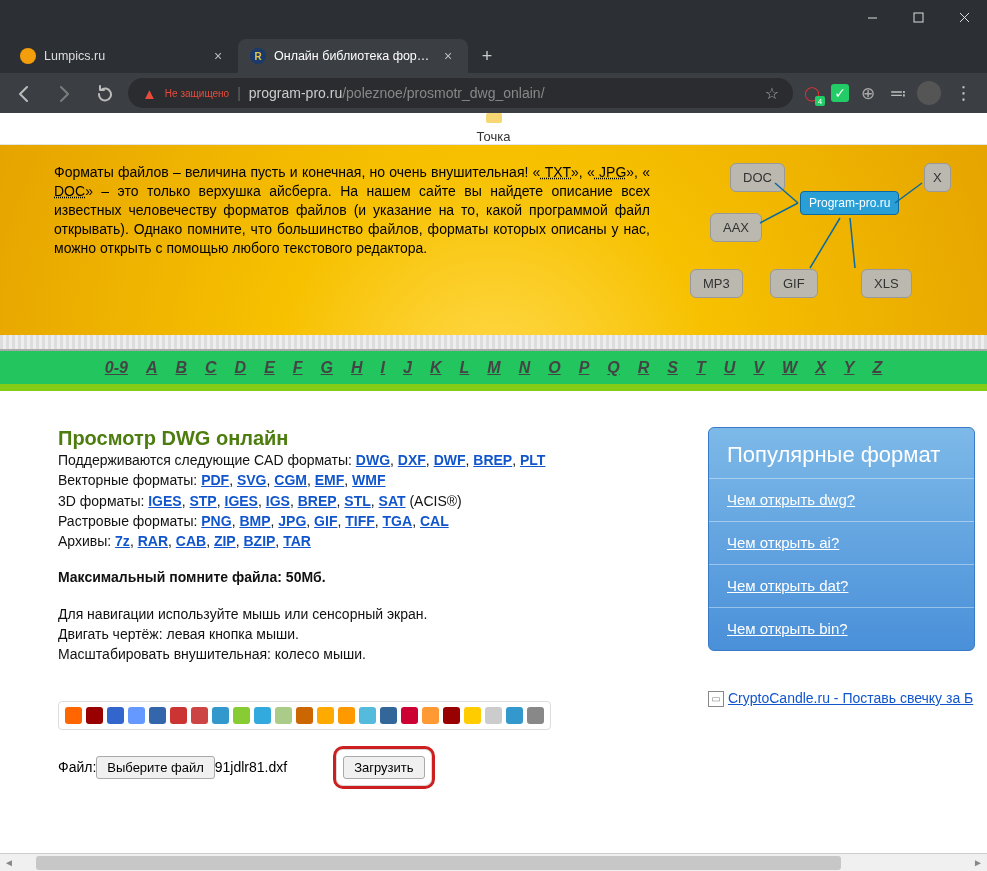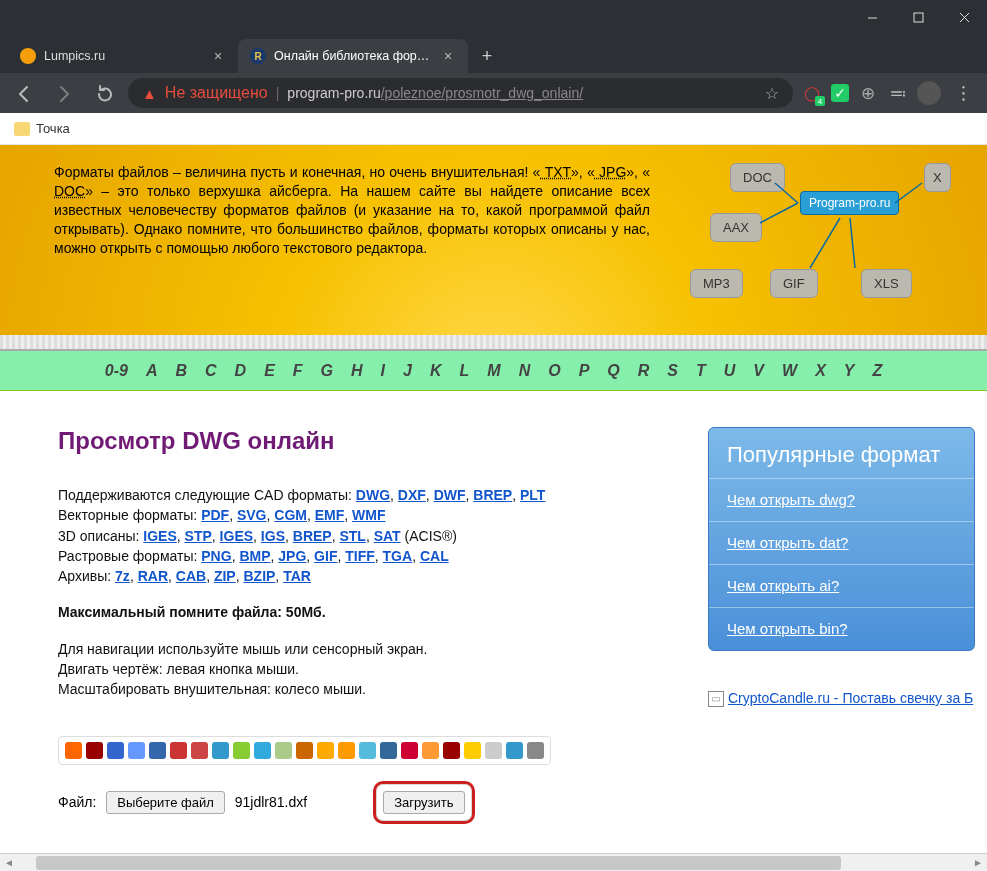--- a/index.html
+++ b/index.html
@@ -19,61 +19,61 @@
   .tab .fav-blue { background:#1a3a6b; display:flex; align-items:center; justify-content:center; color:#e6c24a; font-size:10px; font-weight:bold; }
   .tab .tab-title { white-space:nowrap; overflow:hidden; text-overflow:ellipsis; flex:1; }
   .tab .close-x { width:16px; height:16px; display:flex; align-items:center; justify-content:center; color:#bbb; font-size:14px; }
   .newtab { width:30px; height:30px; display:flex; align-items:center; justify-content:center; color:#ccc; font-size:18px; margin-left:4px; margin-bottom:2px;}
 
   .addr { background:#3b3e42; height:40px; display:flex; align-items:center; padding:0 8px; gap:8px; }
   .nav-icon { width:32px; height:32px; display:flex; align-items:center; justify-content:center; color:#aaa; border-radius:50%; }
   .nav-icon svg { width:17px; height:17px; stroke:#bbb; stroke-width:2; fill:none; stroke-linecap:round; stroke-linejoin:round;}
   .omnibox { flex:1; background:#2a2c30; border-radius:18px; height:30px; display:flex; align-items:center; padding:0 14px; gap:8px; color:#ccc; font-size:14px; }
   .omnibox .warn-icon { color:#e74c3c; font-size:15px; }
-  .omnibox .nz { color:#e74c3c; font-size:16px; }
+  .omnibox .nz { color:#e74c3c; font-size:10px; }
   .omnibox .sep { color:#666; }
   .omnibox .url { color:#ccc; }
-  .omnibox .url .gray { color:#888;text-decoration:underline; }
+  .omnibox .url .gray { color:#888; }
   .omnibox .star { margin-left:auto; color:#aaa; font-size:16px;}
   .ext-icon { width:22px; height:22px; display:flex; align-items:center; justify-content:center; font-size:14px; }
   .badge4 { position:relative; }
   .badge4 .sq { position:absolute; bottom:-2px; right:-2px; width:10px; height:10px; background:#2c6; color:#fff; font-size:8px; display:flex; align-items:center; justify-content:center; border-radius:2px;}
   .avatar { width:24px; height:24px; border-radius:50%; background:#555; }
   .kebab { color:#ccc; font-size:18px; letter-spacing:1px; width:30px; text-align:center;}
 
-  .bkbar { background:#fff; border-bottom:1px solid #e5e5e5; height:32px; display:flex; align-items:center; padding:0 14px; gap:6px; font-size:13px; color:#333;}
+  .bkbar { background:#fff; border-bottom:1px solid #e5e5e5; height:32px; display:flex; align-items:center; padding:0 14px; gap:6px; font-size:13px; color:#333;flex-direction:column;}
   .bkbar .folder { width:16px; height:14px; background:#f7d774; border-radius:2px; display:inline-block; }
 
   
   .page { position:relative; height: 726px; overflow:hidden; }
   .yellow-band { position:relative; background: radial-gradient(circle at 50% 120%, #ffd94a 0%, #f7c100 40%, #e6a400 100%); padding: 18px 0 20px; border-bottom: 6px solid #ccc; }
   .yellow-band::after { content:''; position:absolute; left:0; right:0; bottom:-6px; height:14px; background: repeating-linear-gradient(90deg, #ddd 0 3px, #eee 3px 6px); }
   .yb-inner { display:flex; padding:0 20px 0 54px; gap:40px; }
   .intro { width: 596px; font-size:14px; color:#000; line-height:1.35; text-align:justify; }
   .intro .ul { text-decoration:underline dotted; }
   .tagcloud { position:relative; flex:1; height:160px; }
   .tag { position:absolute; background:#bbb8b0; border:1px solid #999; border-radius:6px; padding:6px 12px; font-size:13px; color:#333; }
   .bubble { position:absolute; background:#2a9fd6; border:1px solid #0b6aa2; border-radius:4px; color:#fff; padding:4px 8px; font-size:12px; }
 
-  .alpha { background:#86efac; border-top:2px solid #aaa; border-bottom:1px solid #84cc16; height:42px; display:flex; align-items:center; justify-content:center; gap:6px; color:#444; font-size:16px; font-weight:bold; letter-spacing:0px;}
+  .alpha { background:#22c55e; border-top:2px solid #aaa; border-bottom:7px solid #84cc16; height:42px; display:flex; align-items:center; justify-content:center; gap:6px; color:#444; font-size:16px; font-weight:bold; letter-spacing:0px;text-decoration:underline;}
   .alpha span { padding:0 6px; font-style:italic;}
 
   .content { display:flex; padding: 36px 12px 0 58px; gap:30px; }
   .main { flex: 0 0 620px; }
-  .main h1 { font-size:24px; font-weight:bold; color:#701a75; margin-bottom: 30px; }
+  .main h1 { font-size:20px; font-weight:bold; color:#4d7c0f; }
   .main p { font-size:14px; color:#111; line-height:1.45; }
   .main a { color:#1155cc; text-decoration:underline; font-weight:bold; }
   .main .line { margin-bottom: 0px; }
   .main .bold { font-weight:bold; }
   .main .sect { margin-top:16px; }
 
   .share-row { margin-top:36px; border:1px solid #ddd; border-radius:4px; padding:5px 6px; display:flex; gap:4px; width:fit-content; }
   .share-row .ic { width:17px; height:17px; border-radius:3px; font-size:10px; display:flex; align-items:center; justify-content:center; color:#fff;}
 
-  .file-row { margin-top:20px; display:flex; align-items:center; gap:10px; font-size:14px; }
+  .file-row { margin-top:20px; display:flex; align-items:center; font-size:14px; }
   .btn { background:#f0f0f0; border:1px solid #aaa; border-radius:3px; padding:3px 10px; font-size:13px; cursor:pointer; font-family:inherit;}
   .upload-wrap { position:relative; display:inline-block; padding:6px; }
   .upload-wrap::before { content:''; position:absolute; inset:-4px; border:3px solid #cc1f1f; border-radius:10px; box-shadow:0 0 0 1px rgba(0,0,0,.15) inset; }
 
   .sidebar { flex:1; }
   .sidebox { background: linear-gradient(#7db9e8, #4a90d9); border-radius:6px; border:1px solid #3a7bc8; overflow:hidden; }
   .sidebox h2 { color:#fff; font-size:22px; font-weight:normal; padding:14px 18px 10px; white-space:nowrap;}
   .sidebox .item { border-top:1px solid rgba(255,255,255,.4); padding:12px 18px; }
   .sidebox .item a { color:#fff; text-decoration:underline; font-size:15px; }
   .banner { margin-top:38px; }
@@ -215,21 +215,21 @@
       <span>Y</span>
       <span>Z</span>
     </div>
 
   <div class="content">
     <div class="main">
       <h1>Просмотр DWG онлайн</h1>
 
       <p class="line"><span>Поддерживаются следующие CAD форматы: </span><span id="cad-list"><a href="#">DWG</a>, <a href="#">DXF</a>, <a href="#">DWF</a>, <a href="#">BREP</a>, <a href="#">PLT</a></span></p>
       <p class="line"><span>Векторные форматы: </span><span id="vec-list"><a href="#">PDF</a>, <a href="#">SVG</a>, <a href="#">CGM</a>, <a href="#">EMF</a>, <a href="#">WMF</a></span></p>
-      <p class="line"><span>3D описаны: </span><span id="d3-list"><a href="#">IGES</a>, <a href="#">STP</a>, <a href="#">IGES</a>, <a href="#">IGS</a>, <a href="#">BREP</a>, <a href="#">STL</a>, <a href="#">SAT</a></span><span> (ACIS®)</span></p>
+      <p class="line"><span>3D форматы: </span><span id="d3-list"><a href="#">IGES</a>, <a href="#">STP</a>, <a href="#">IGES</a>, <a href="#">IGS</a>, <a href="#">BREP</a>, <a href="#">STL</a>, <a href="#">SAT</a></span><span> (ACIS®)</span></p>
       <p class="line"><span>Растровые форматы: </span><span id="ras-list"><a href="#">PNG</a>, <a href="#">BMP</a>, <a href="#">JPG</a>, <a href="#">GIF</a>, <a href="#">TIFF</a>, <a href="#">TGA</a>, <a href="#">CAL</a></span></p>
       <p class="line"><span>Архивы: </span><span id="arc-list"><a href="#">7z</a>, <a href="#">RAR</a>, <a href="#">CAB</a>, <a href="#">ZIP</a>, <a href="#">BZIP</a>, <a href="#">TAR</a></span></p>
 
       <p class="bold sect">Максимальный помните файла: 50Мб.</p>
 
       <p class="sect">Для навигации используйте мышь или сенсорный экран.</p>
       <p>Двигать чертёж: левая кнопка мыши.</p>
       <p>Масштабировать внушительная: колесо мыши.</p>
 
       <div class="share-row" id="share-row">
@@ -267,22 +267,22 @@
           <button class="btn">Загрузить</button>
         </span>
       </div>
     </div>
 
     <div class="sidebar">
       <div class="sidebox">
         <h2>Популярные формат</h2>
         <div id="side-items">
             <div class="item"><a href="#">Чем открыть dwg?</a></div>
+            <div class="item"><a href="#">Чем открыть ai?</a></div>
             <div class="item"><a href="#">Чем открыть dat?</a></div>
-            <div class="item"><a href="#">Чем открыть ai?</a></div>
             <div class="item"><a href="#">Чем открыть bin?</a></div>
           </div>
       </div>
       <div class="banner">
         <span class="broken">▭</span><a href="#">CryptoCandle.ru - Поставь свечку за Б</a>
       </div>
     </div>
   </div>
 
   <div class="hscroll">

